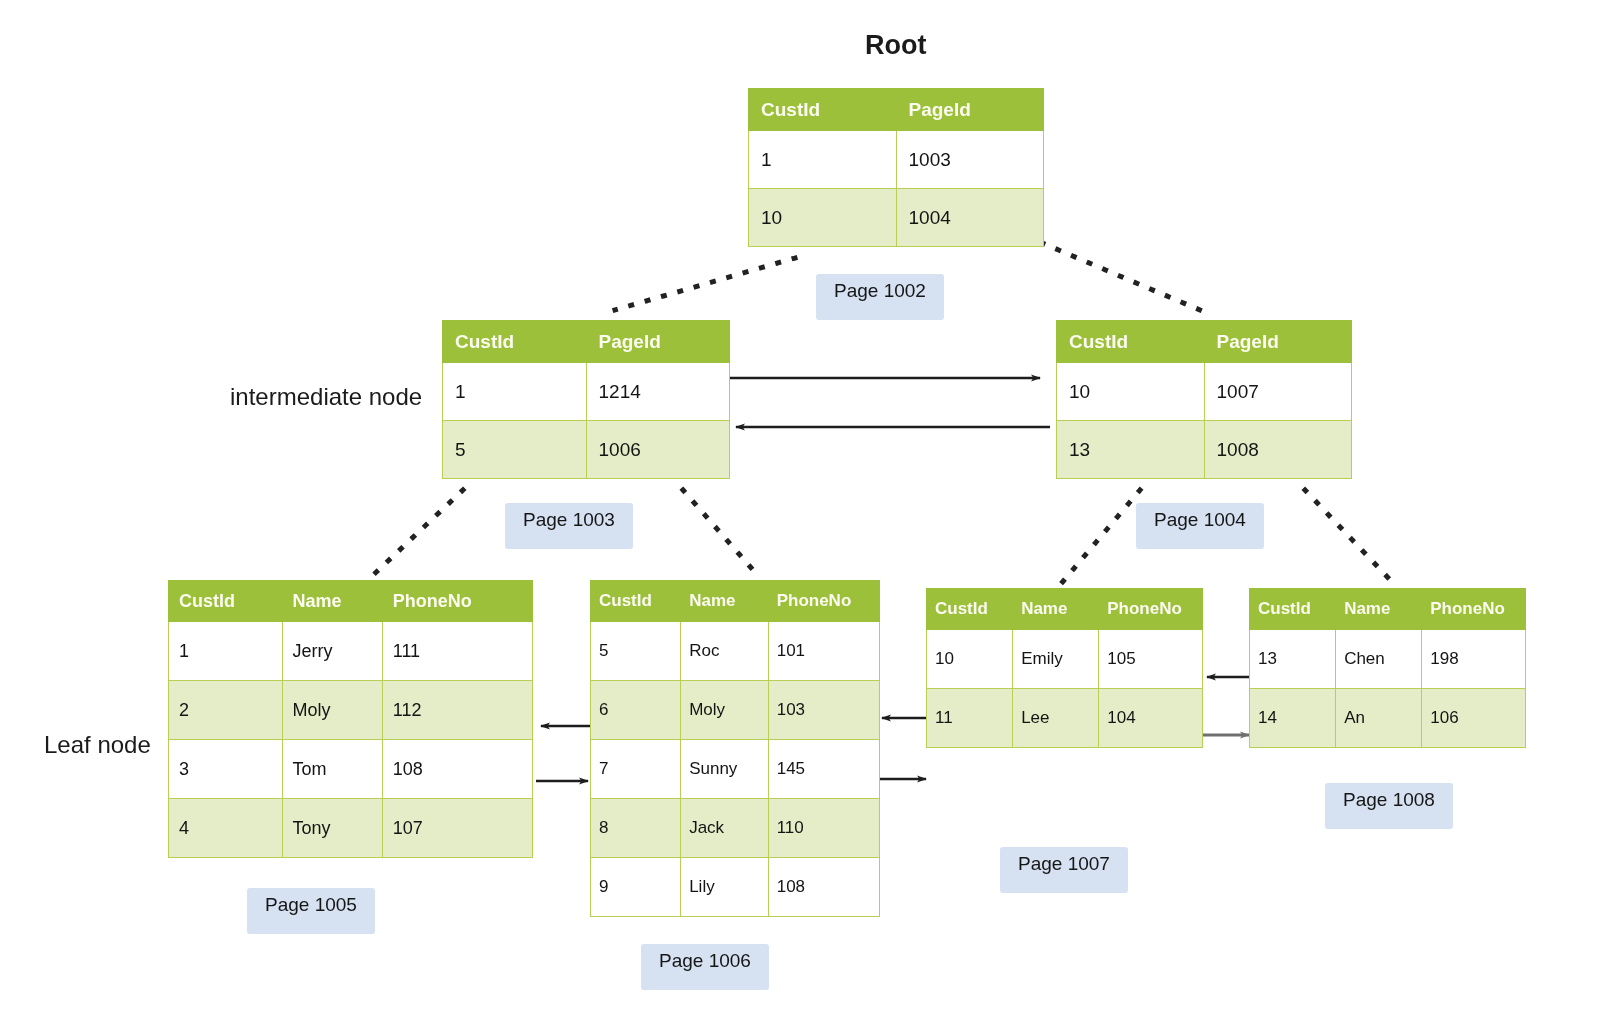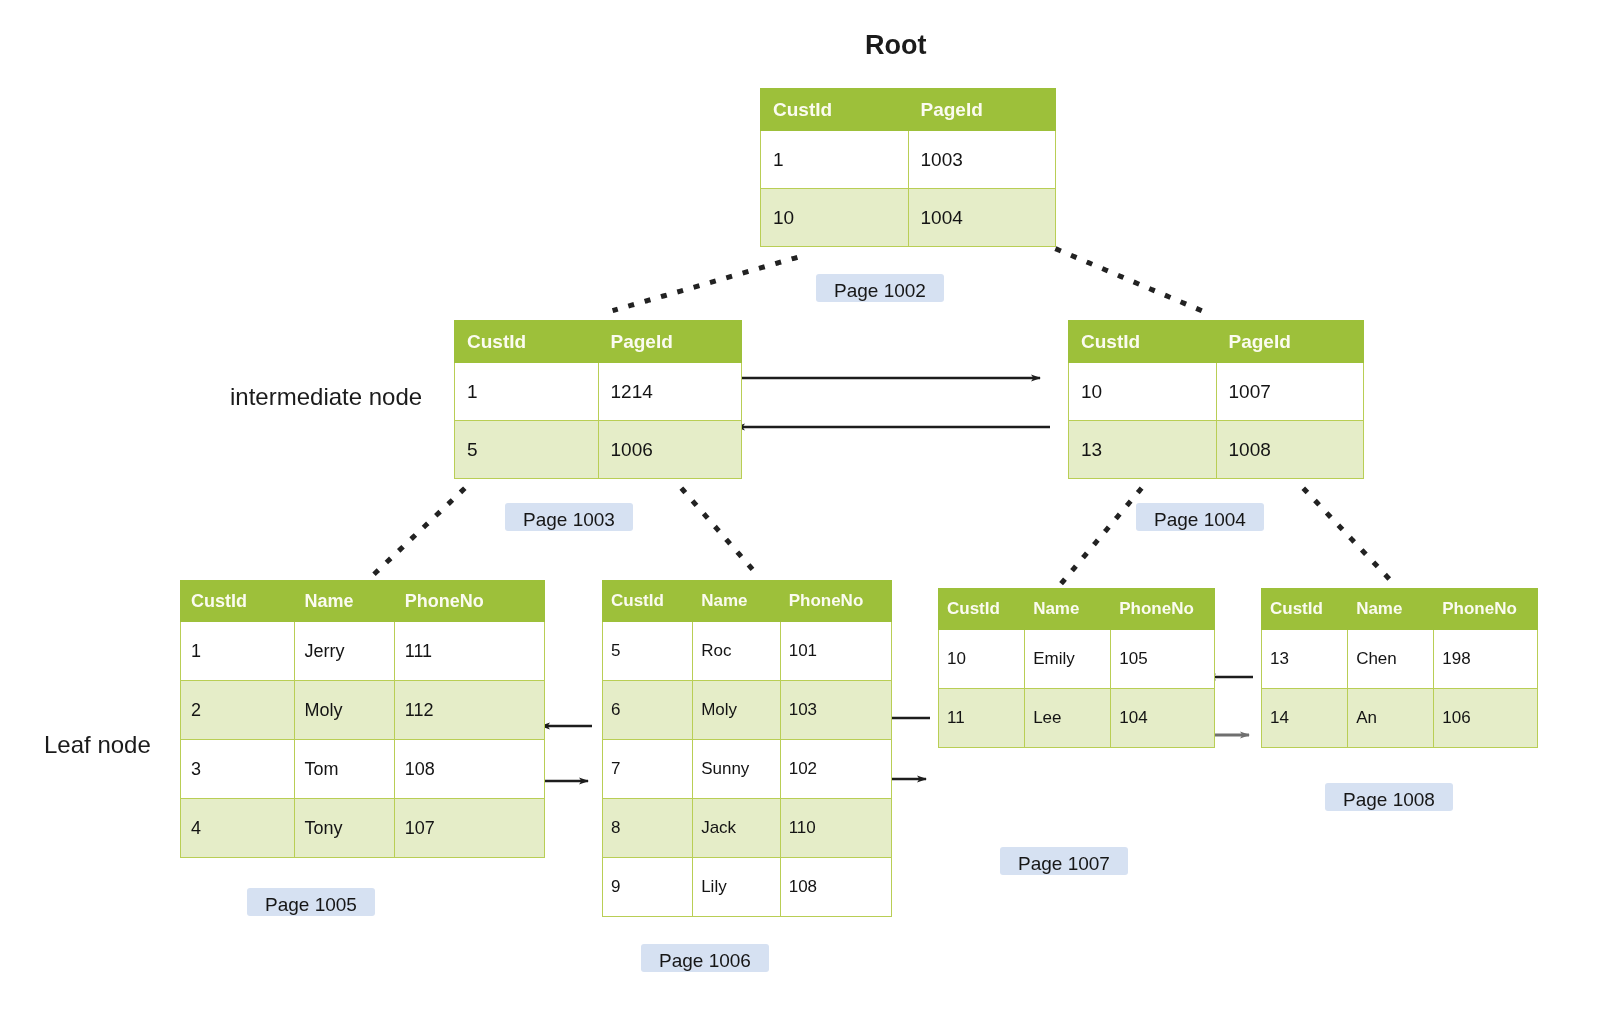--- a/index.html
+++ b/index.html
@@ -6,21 +6,21 @@
   body{
     width:1620px;height:1032px;position:relative;overflow:hidden;
     font-family:"Liberation Sans","DejaVu Sans",sans-serif;
     color:#1a1a1a;
   }
   .canvas{position:absolute;inset:0;}
   svg.wires{position:absolute;left:0;top:0;width:1620px;height:1032px;pointer-events:none;}
 
   
   .node{position:absolute;border-collapse:collapse;background:#fde047;
-        box-shadow:0 0 0 0 transparent;margin-left:12px;}
+        box-shadow:0 0 0 0 transparent;}
   .node table{border-collapse:collapse;width:100%;height:100%;table-layout:fixed;}
   .node th{
     background:#9dc03a;color:#fbfbf0;font-weight:bold;text-align:left;
     padding:0 0 0 12px;border:1px solid #9dc03a;white-space:nowrap;
   }
   .node td{
     border:1px solid #b9ce55;padding:0 0 0 12px;text-align:left;
     background:#ffffff;color:#141414;white-space:nowrap;
   }
   .node tr.alt td{background:#e5edc8;}
@@ -31,21 +31,21 @@
 
   
   .leaf th{font-size:18px;height:40px;padding-left:10px;}
   .leaf td{font-size:18px;height:58px;padding-left:10px;}
   .leaf.tight th{font-size:17px;padding-left:8px;}
   .leaf.tight td{font-size:17px;padding-left:8px;}
 
   
   .badge{
     position:absolute;background:#d6e1f2;color:#161616;
-    font-size:19px;line-height:34px;height:28px;padding:0 18px;
+    font-size:19px;line-height:34px;height:46px;padding:0 18px;
     border-radius:3px;white-space:nowrap;
   }
 
   
   .caption{position:absolute;font-size:27px;color:#1b1b1b;white-space:nowrap;font-weight:bold;}
   .side-label{position:absolute;font-size:24px;color:#1b1b1b;white-space:nowrap;}
 </style>
 </head>
 <body>
 
@@ -244,21 +244,21 @@
           <td>101</td>
         </tr>
         <tr class="alt">
           <td>6</td>
           <td>Moly</td>
           <td>103</td>
         </tr>
         <tr>
           <td>7</td>
           <td>Sunny</td>
-          <td>102</td>
+          <td>145</td>
         </tr>
         <tr class="alt">
           <td>8</td>
           <td>Jack</td>
           <td>110</td>
         </tr>
         <tr>
           <td>9</td>
           <td>Lily</td>
           <td>108</td>

